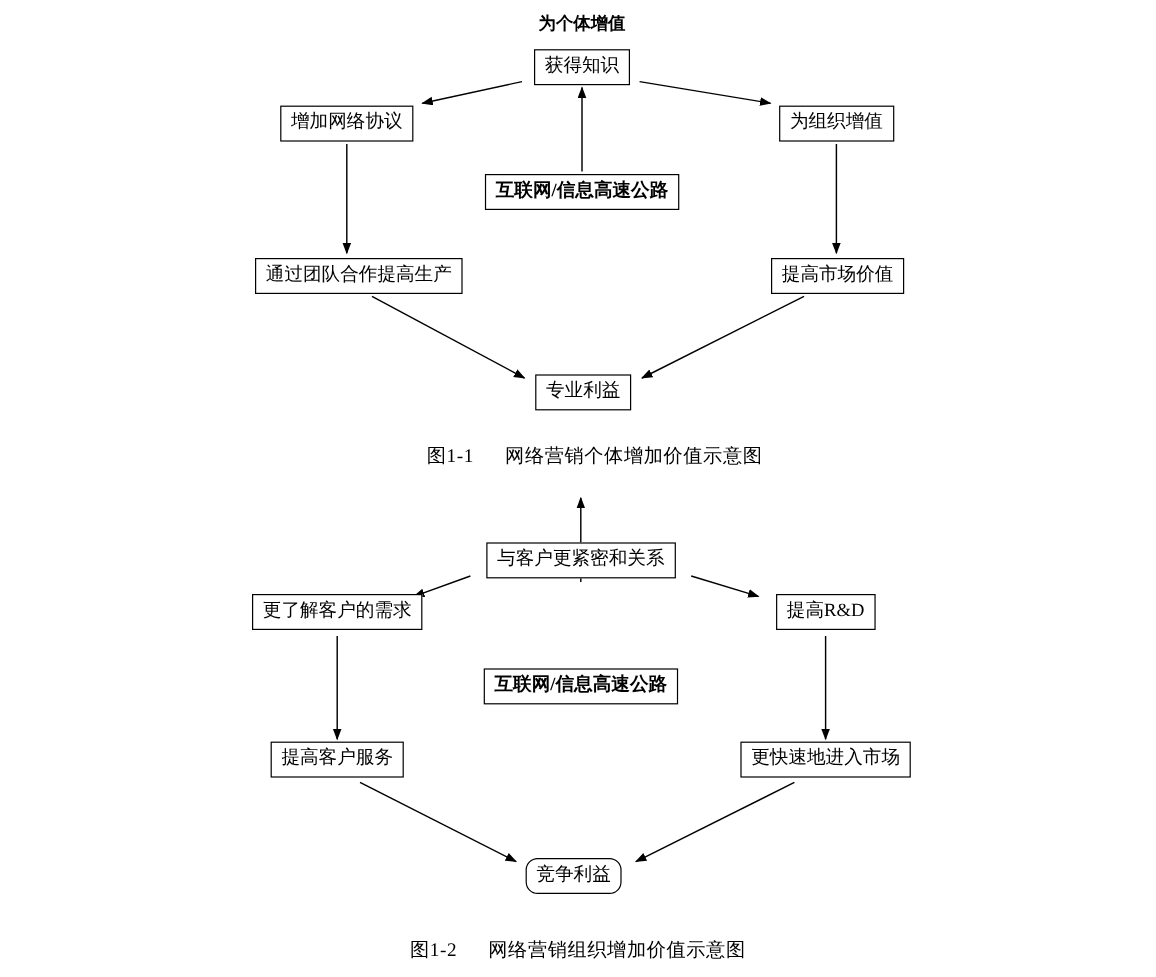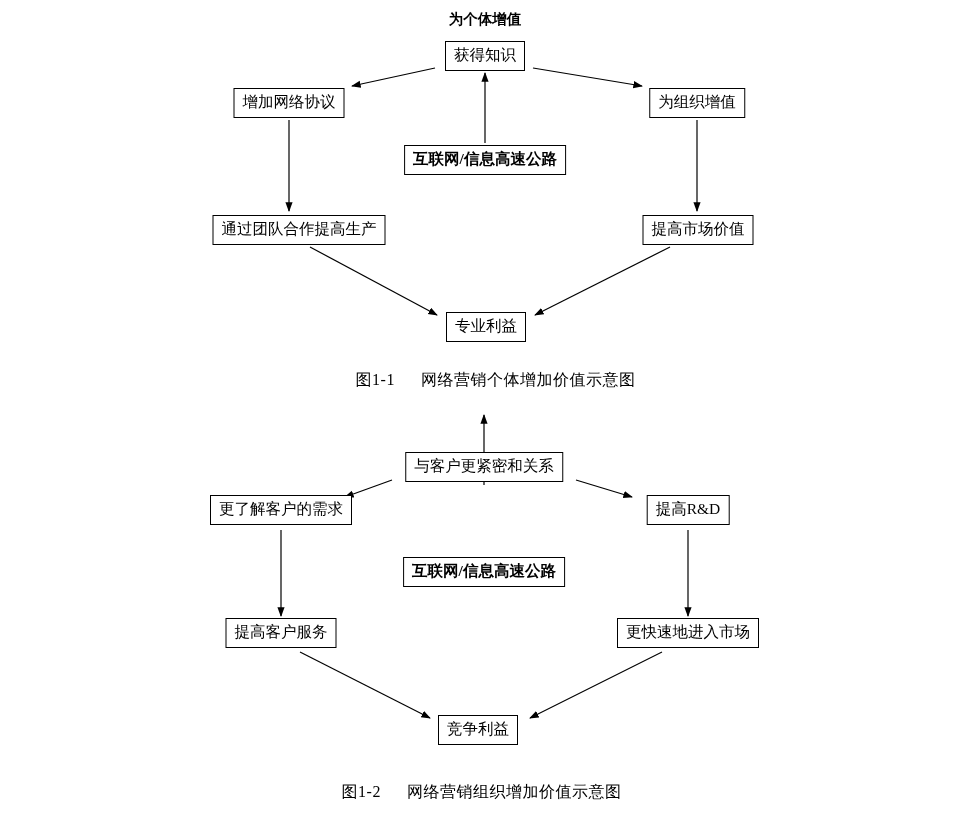--- a/index.html
+++ b/index.html
@@ -133,18 +133,18 @@
   </svg>
 
   <div class="free-label" style="left:484px; top:21px;margin-top:36px;">为组织增值</div>
 
   <div class="node" style="left:484px; top:52px;">与客户更紧密和关系</div>
   <div class="node" style="left:281px; top:95px;">更了解客户的需求</div>
   <div class="node" style="left:688px; top:95px;">提高R&amp;D</div>
   <div class="node bold" style="left:484px; top:157px;">互联网/信息高速公路</div>
   <div class="node" style="left:281px; top:218px;">提高客户服务</div>
   <div class="node" style="left:688px; top:218px;">更快速地进入市场</div>
-  <div class="node" style="left:478px; top:315px;">竞争利益</div>
+  <div class="node" style="left:478px; top:315px;border-radius:10px;">竞争利益</div>
 
   <div class="caption" style="top:382px;">
     <span>图1-2</span><span class="cap-gap"></span><span>网络营销组织增加价值示意图</span>
   </div>
 </div>
 
 </body></html>

